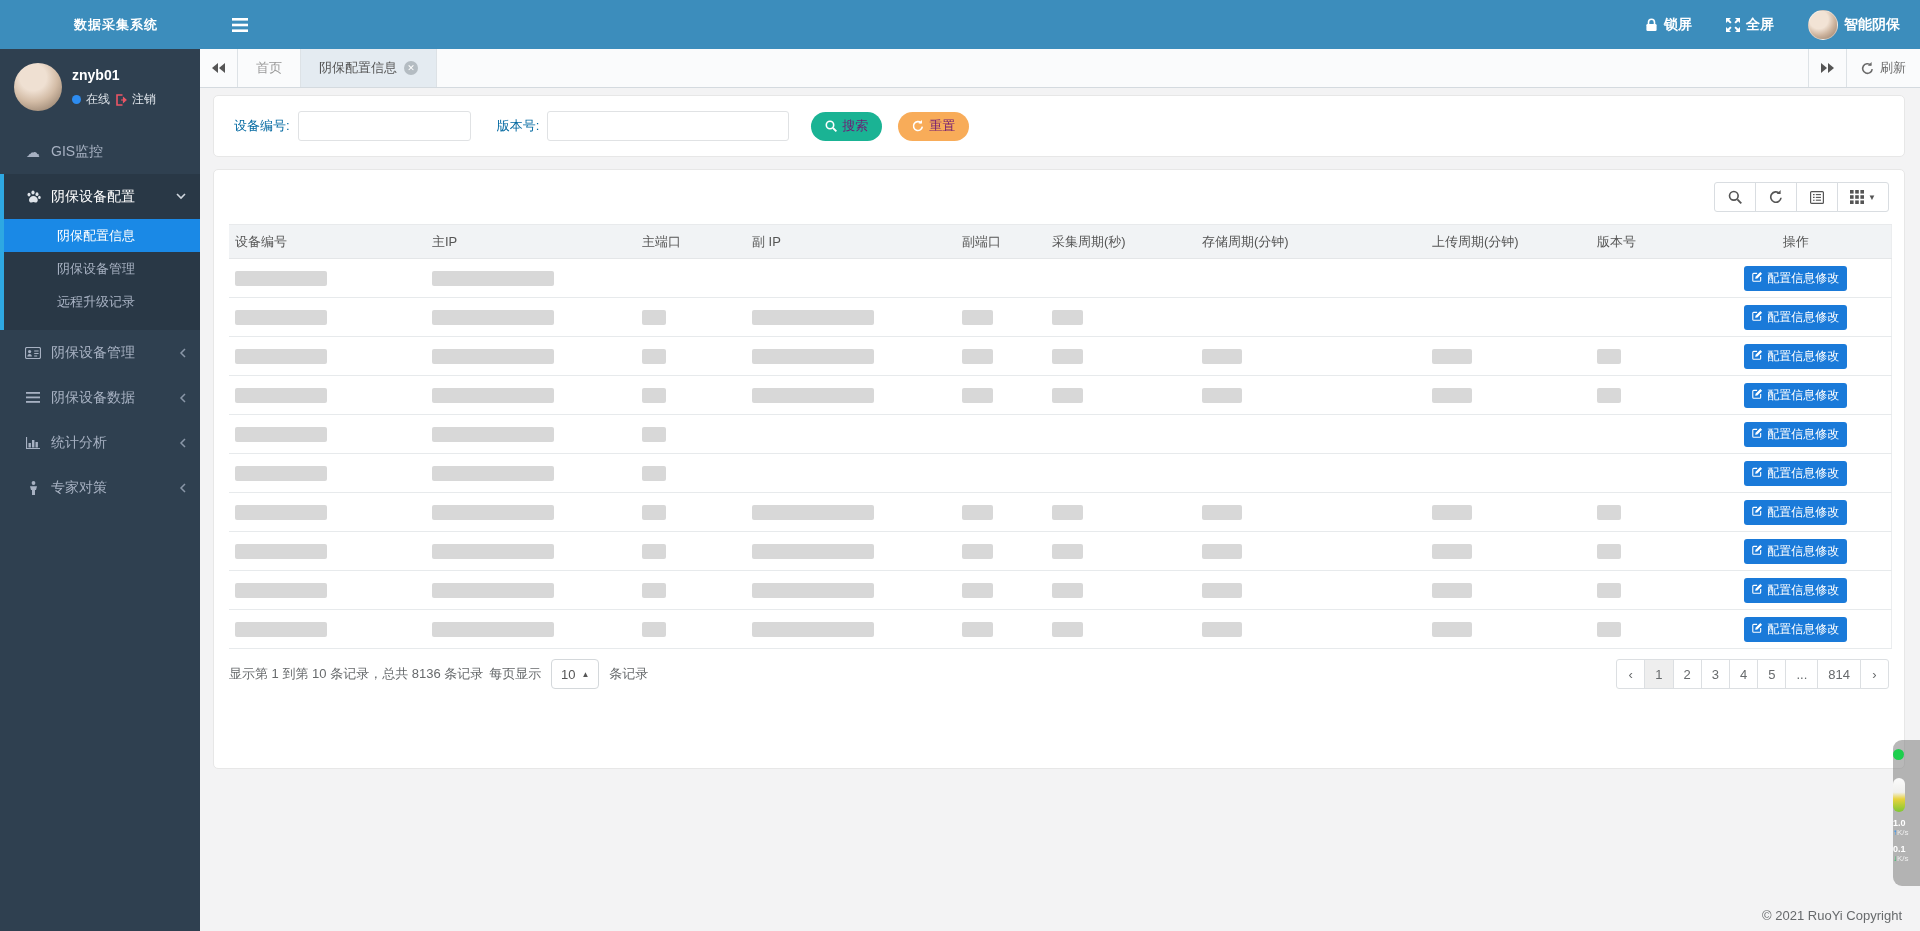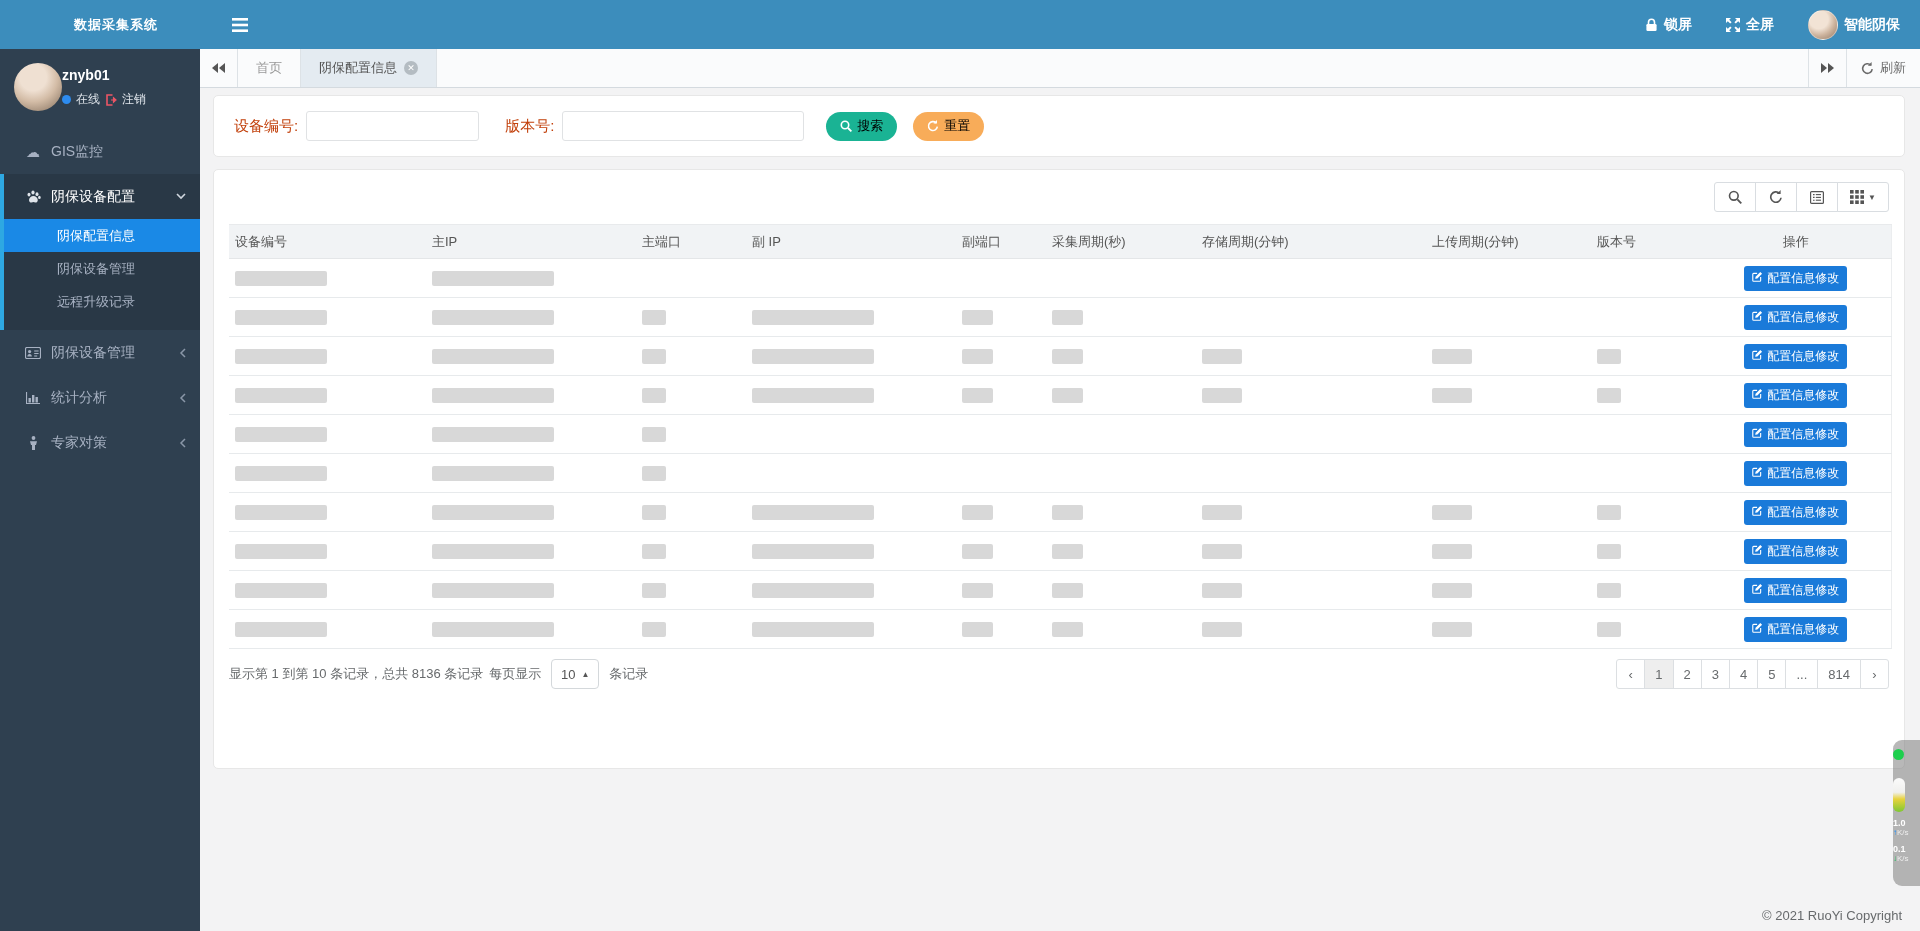--- a/index.html
+++ b/index.html
@@ -12,21 +12,21 @@
   .logo { width:200px; display:flex; align-items:center; justify-content:center;
     font-size:13px; font-weight:bold; letter-spacing:1px;margin-left:16px; }
   .hamburger { width:48px; display:flex; align-items:center; justify-content:center; cursor:pointer; }
   .topbar-right { margin-left:auto; display:flex; align-items:center; gap:34px; padding-right:20px; }
   .top-item { display:flex; align-items:center; gap:6px; font-size:14px; font-weight:bold; cursor:pointer; }
   .avatar-sm { width:30px; height:30px; border-radius:50%;
     background:radial-gradient(circle at 35% 30%, #f2e3d5 0 35%, #cdb49e 60%, #8d7460 100%); border:1px solid rgba(255,255,255,.4); }
 
   
   .sidebar { position:fixed; top:49px; left:0; bottom:0; width:200px; background:#2f4050; z-index:40; }
-  .user-panel { padding:14px 4px 10px 14px; display:flex; }
+  .user-panel { padding:14px 4px 10px 14px; display:flex; gap:10px; }
   .avatar-lg { width:48px; height:48px; border-radius:50%; flex:0 0 48px;
     background:radial-gradient(circle at 40% 30%, #efe0d2 0 30%, #d3bca6 55%, #7d6a58 100%); }
   .user-meta { padding-top:4px; }
   .user-name { color:#fff; font-size:14px; font-weight:bold; margin-bottom:8px; }
   .user-status { display:flex; align-items:center; gap:5px; font-size:12px; color:#dfe4ea; }
   .dot-online { width:9px; height:9px; border-radius:50%; background:#2d8cf0; display:inline-block; }
   .logout-ic { color:#ed5565; font-size:12px; display:inline-flex; }
   .menu { padding-top:8px; }
   .mi { height:45px; display:flex; align-items:center; gap:9px; padding:0 14px 0 20px;
     color:#a7b1c2; font-size:14px; cursor:pointer; border-left:4px solid transparent; position:relative; }
@@ -50,25 +50,25 @@
   .tab.active { background:#e4ebf1; color:#555; }
   .tab-close { width:14px; height:14px; border-radius:50%; background:#b4bcc2; color:#fff; font-size:9px;
     display:flex; align-items:center; justify-content:center; line-height:1; }
   .tab-spacer { flex:1; }
   .refresh-btn { display:flex; align-items:center; gap:6px; padding:0 14px; font-size:13px; color:#6a6a6a;
     border-left:1px solid #dde2e6; cursor:pointer; }
 
   .content { padding:7px 15px 0 13px; }
   .panel { background:#fff; border:1px solid #e7e7e7; border-radius:5px; }
   .panel-search { height:62px; display:flex; align-items:center; padding:0 18px; gap:8px; }
-  .fl { font-size:15px; color:#c2410c; margin-left:2px; }
+  .fl { font-size:13px; color:#0369a1; margin-left:2px; }
   .fi { height:30px; border:1px solid #e0e2e4; border-radius:3px; width:173px; padding:0 8px; font-size:13px; color:#333; outline:none; background:#fff; }
   .fi.v { width:242px; margin-right:14px; }
   .fl.v { margin-left:18px; }
-  .btn-pill { height:29px; border:none; border-radius:15px; color:#000000; font-size:13px; padding:0 14px;
+  .btn-pill { height:29px; border:none; border-radius:15px; color:#701a75; font-size:13px; padding:0 14px;
     display:inline-flex; align-items:center; gap:5px; cursor:pointer; }
   .btn-search { background:#1ab394; }
   .btn-reset { background:#f8ac59; margin-left:8px; }
 
   .panel-table { margin-top:12px; height:600px; padding:12px 15px; position:relative; }
   .tbl-toolbar { display:flex; justify-content:flex-end; margin-bottom:12px; }
   .btn-group { display:flex; }
   .tb-btn { width:42px; height:30px; background:#fff; border:1px solid #d9dde1; margin-left:-1px;
     display:flex; align-items:center; justify-content:center; gap:4px; color:#555; cursor:pointer; }
   .tb-btn:first-child { border-radius:3px 0 0 3px; margin-left:0; }
@@ -228,20 +228,37 @@
           </svg>
       </span>
       <span>阴保设备管理</span>
       <span class="chev">
         <svg class="ic-svg" width="7" height="10" viewBox="0 0 7 10">
             <path d="M6 1 2 5l4 4" fill="none" stroke="#8a97a8" stroke-width="1.5"></path>
           </svg>
       </span>
     </div>
 
+    <div class="mi">
+      <span class="ic">
+        <svg class="ic-svg" width="14" height="11" viewBox="0 0 14 11">
+            <g fill="#a7b1c2">
+              <rect y="0" width="14" height="1.8"></rect>
+              <rect y="4.5" width="14" height="1.8"></rect>
+              <rect y="9" width="14" height="1.8"></rect>
+            </g>
+          </svg>
+      </span>
+      <span>阴保设备数据</span>
+      <span class="chev">
+        <svg class="ic-svg" width="7" height="10" viewBox="0 0 7 10">
+            <path d="M6 1 2 5l4 4" fill="none" stroke="#8a97a8" stroke-width="1.5"></path>
+          </svg>
+      </span>
+    </div>
 
     <div class="mi">
       <span class="ic">
         <svg class="ic-svg" width="14" height="12" viewBox="0 0 14 12">
             <path d="M.5 0v11.5H14" fill="none" stroke="#a7b1c2" stroke-width="1.2"></path>
             <g fill="#a7b1c2">
               <rect x="2.5" y="6" width="2.4" height="4.5"></rect>
               <rect x="6" y="3" width="2.4" height="7.5"></rect>
               <rect x="9.5" y="5" width="2.4" height="5.5"></rect>
             </g>

